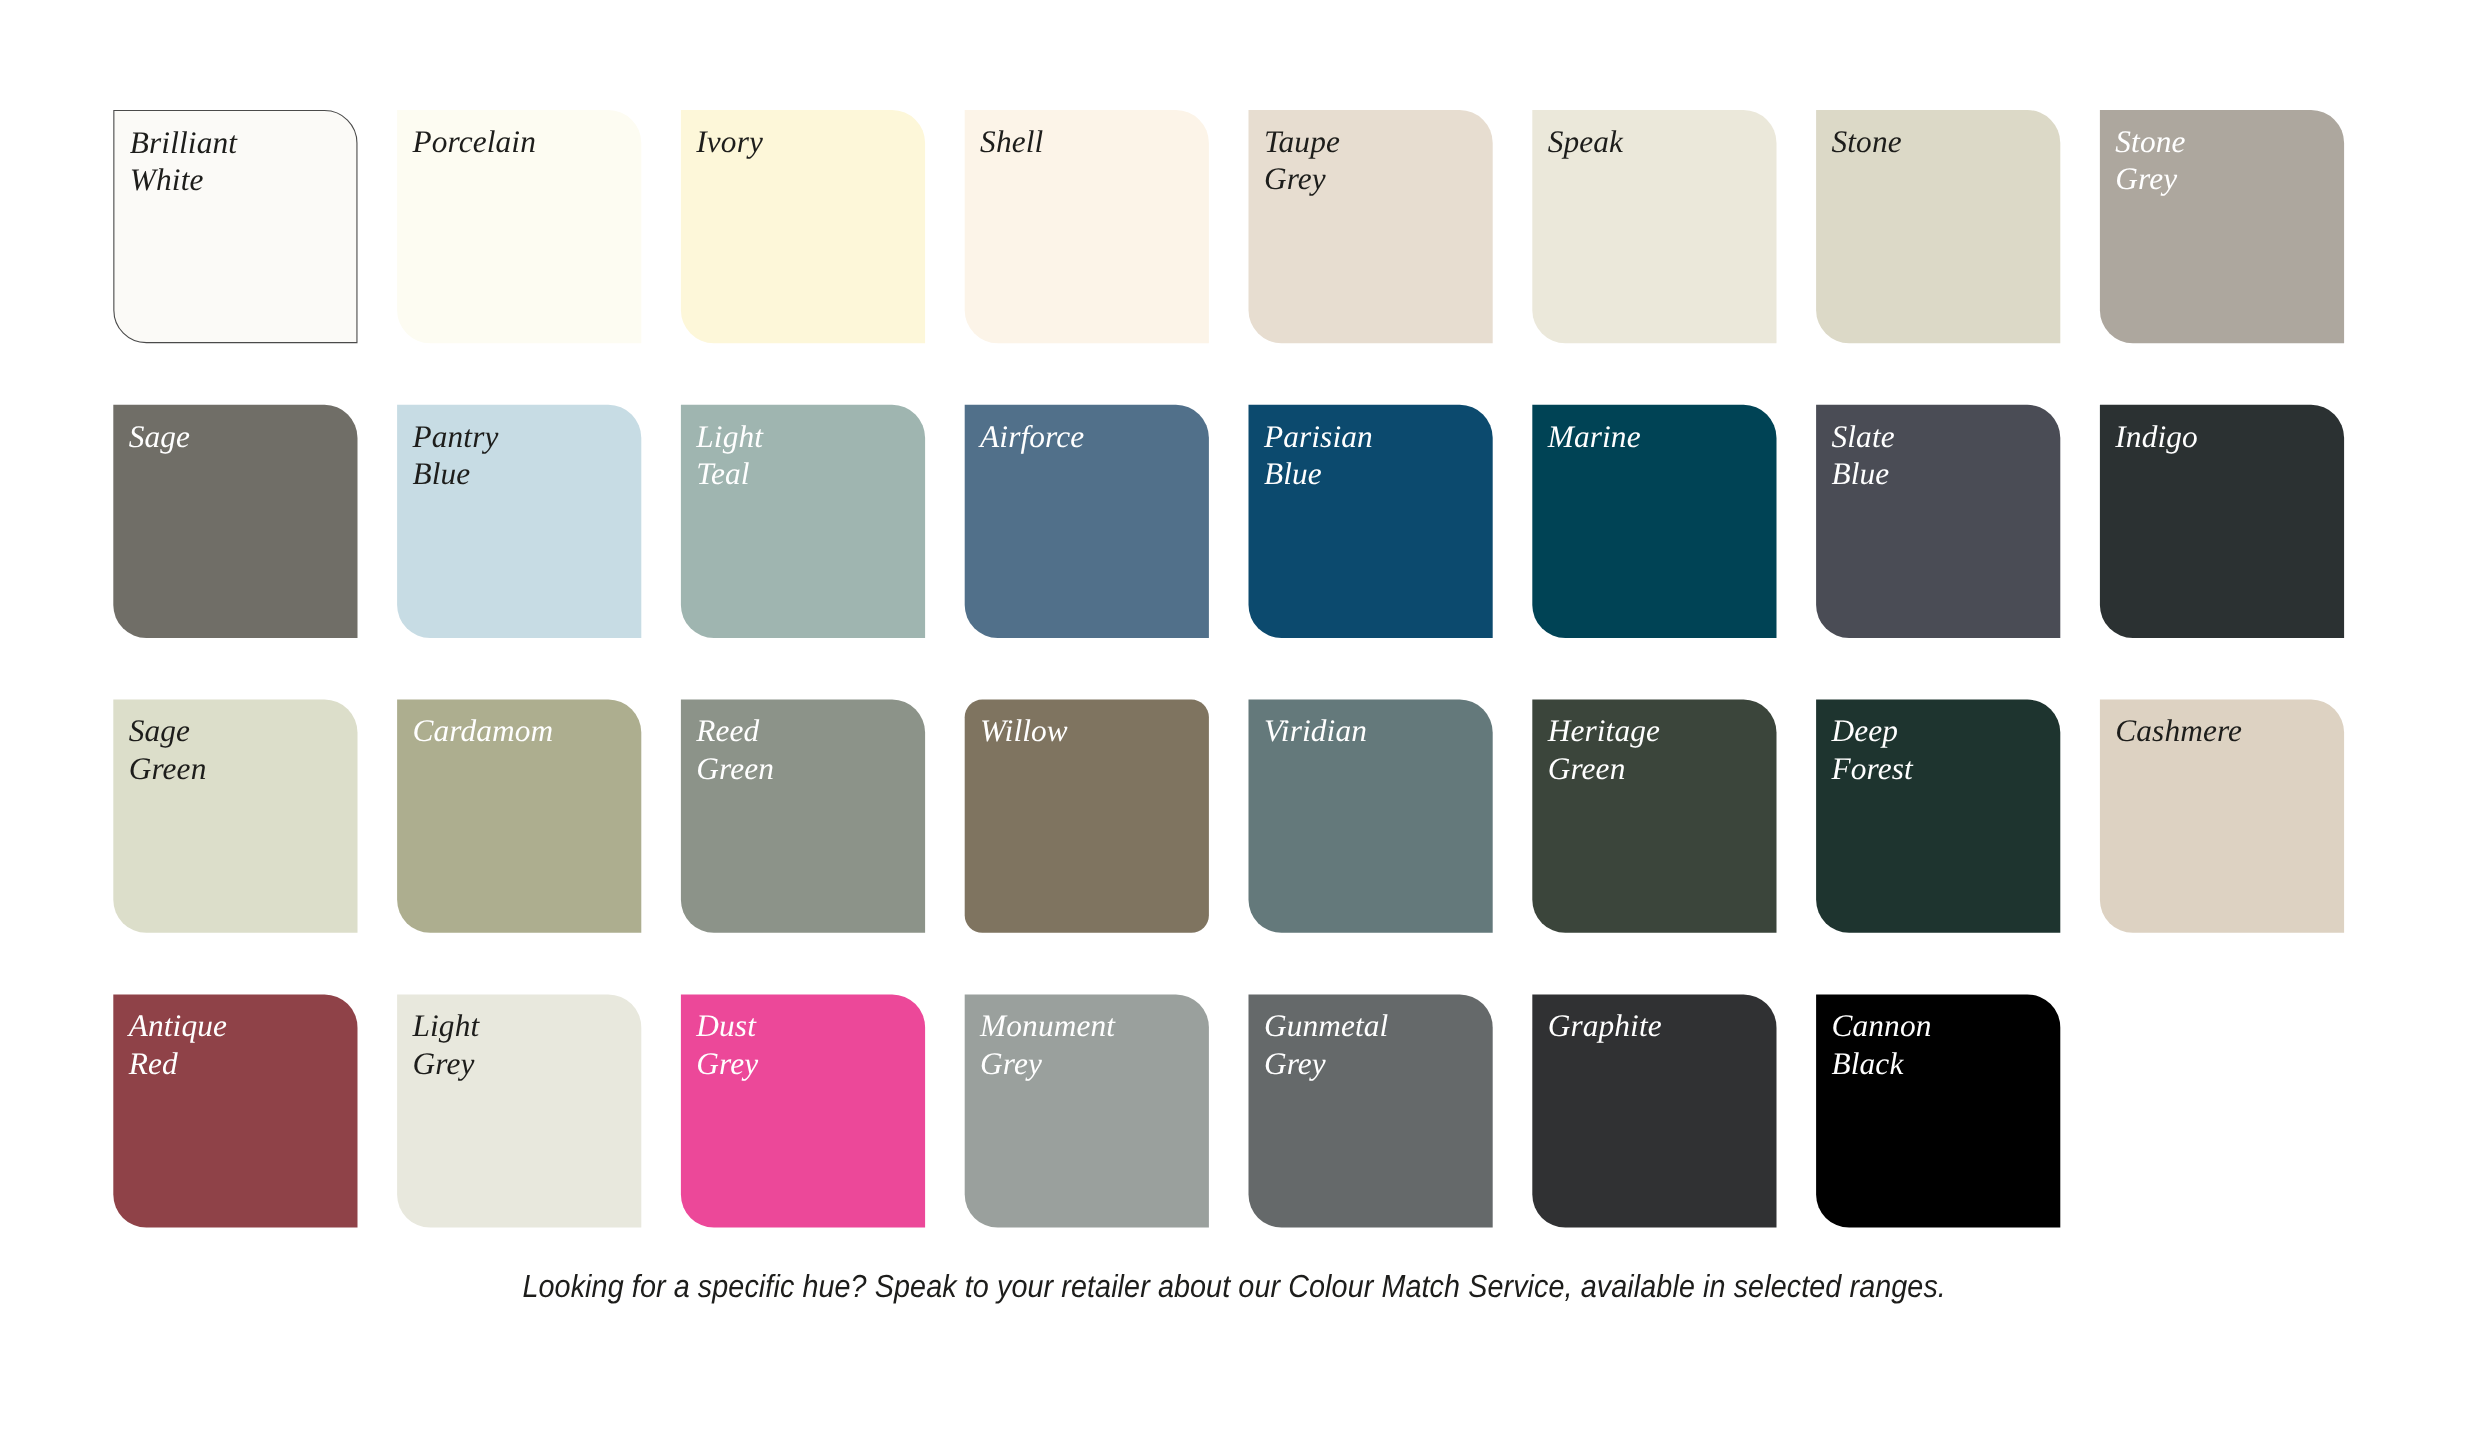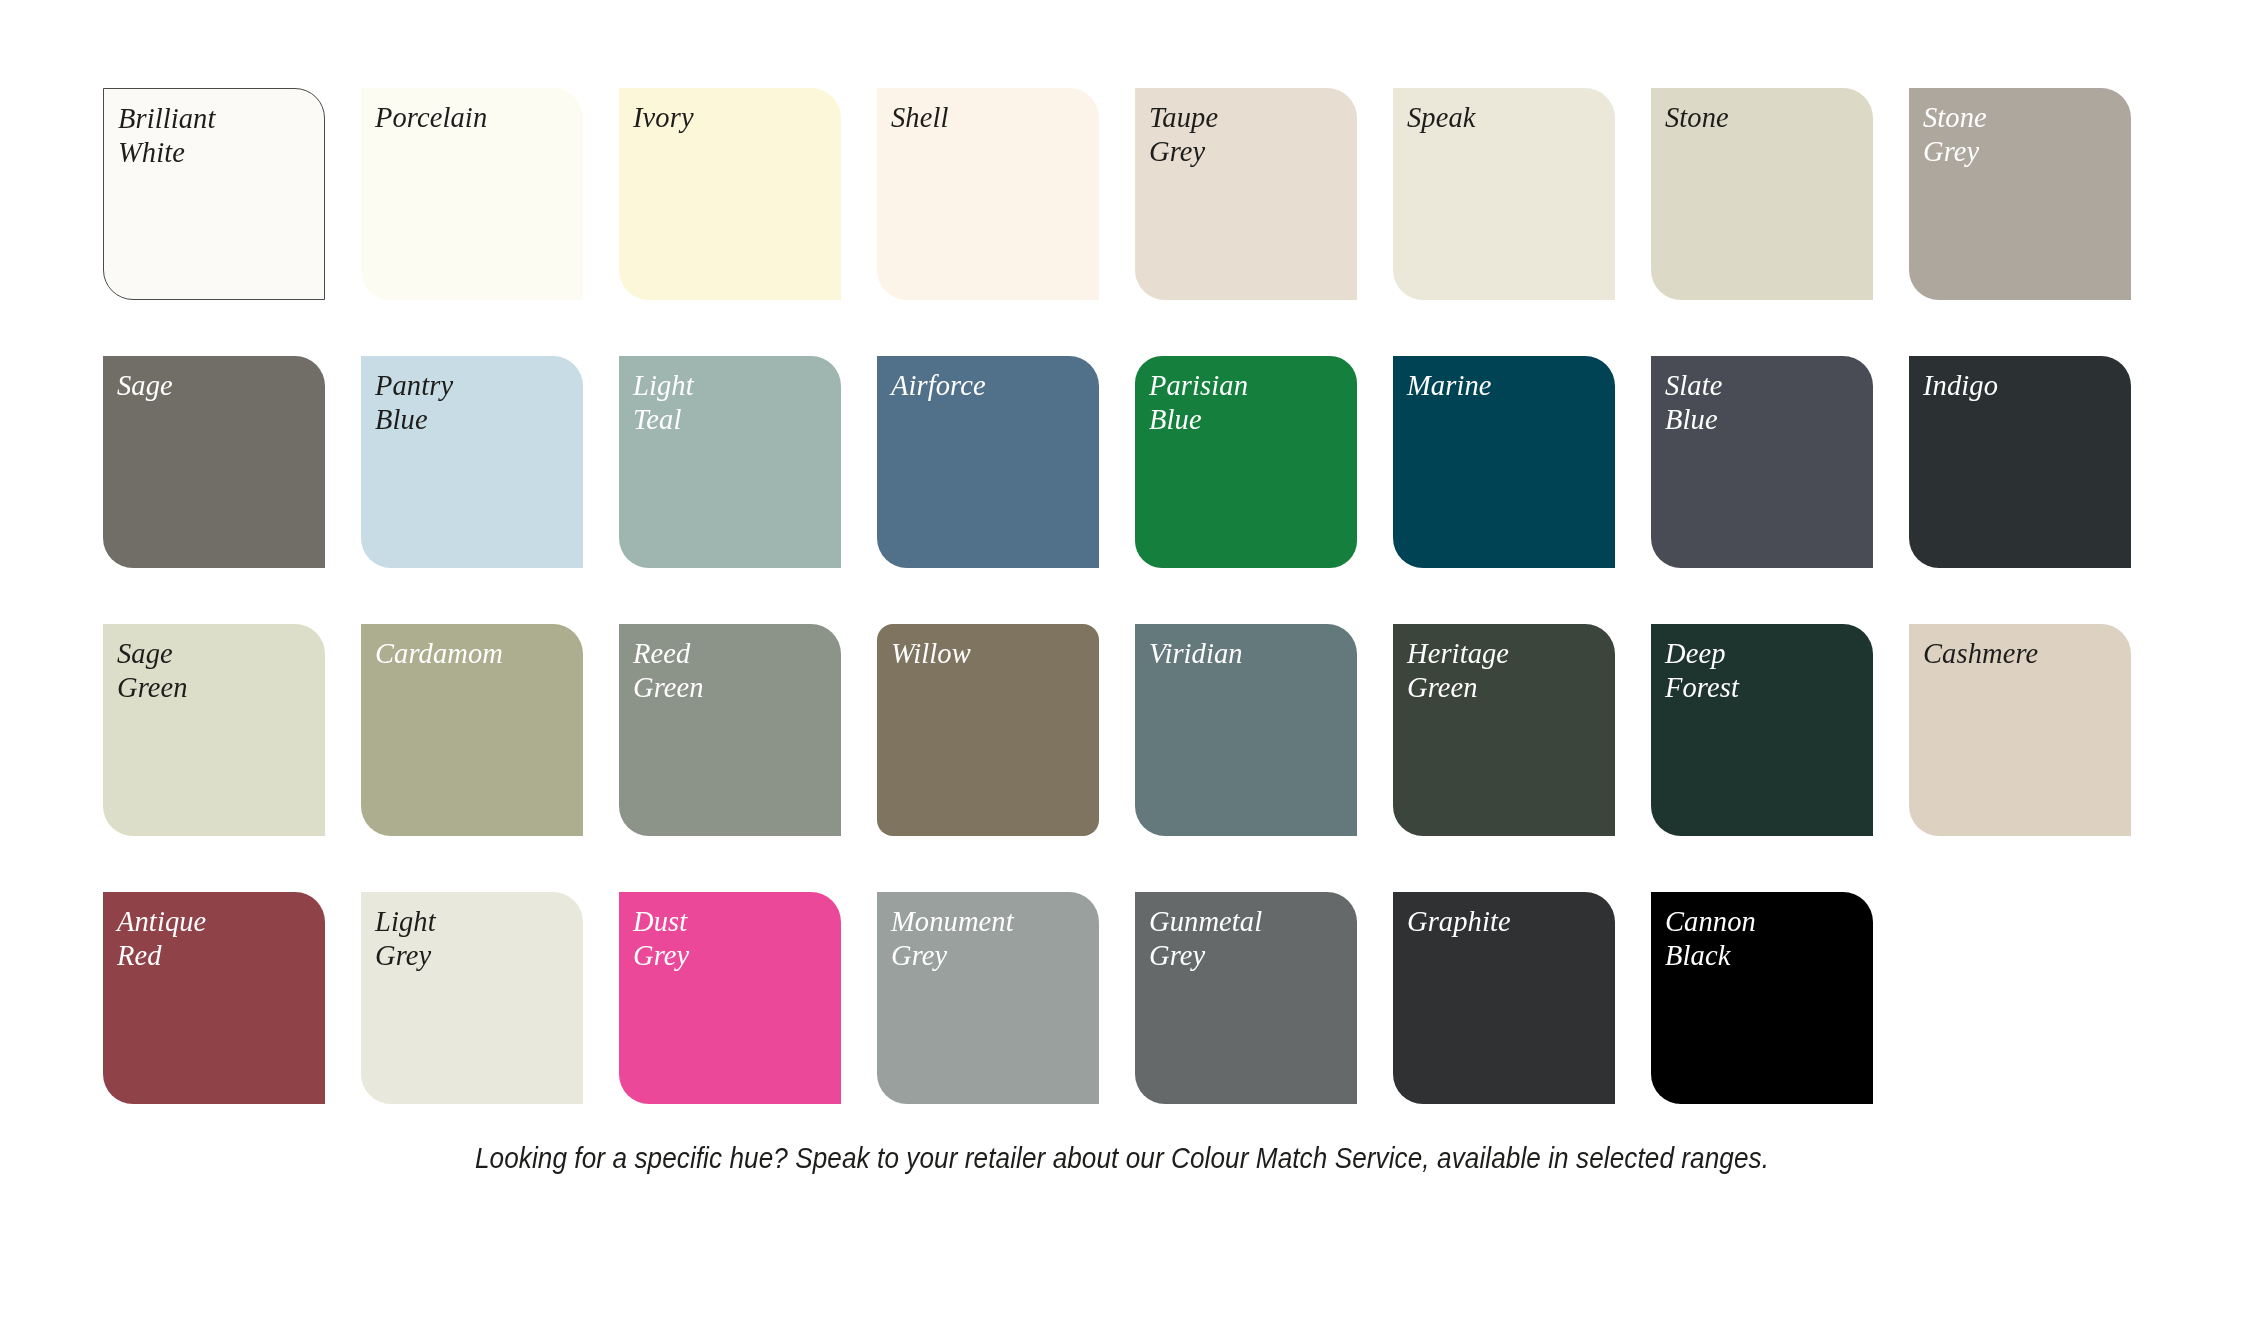--- a/index.html
+++ b/index.html
@@ -13,20 +13,21 @@
     font-family: "Liberation Serif", "DejaVu Serif", serif;
     overflow: hidden;
   }
 
   #palette-page {
     position: relative;
     width: 2244px;
     height: 996px;
     background: #ffffff;
     box-sizing: border-box;
+    margin-top: 12px;
   }
 
   #swatch-grid {
     position: absolute;
     left: 103px;
     top: 88px;
     width: 2030px;
     display: grid;
     grid-template-columns: repeat(8, 222px);
     grid-auto-rows: 212px;
@@ -118,21 +119,21 @@
         <div class="swatch-label dark">Pantry
 Blue</div>
       </div>
       <div class="swatch" style="background: rgb(159, 181, 176);">
         <div class="swatch-label light">Light
 Teal</div>
       </div>
       <div class="swatch" style="background: rgb(81, 112, 138);">
         <div class="swatch-label light">Airforce</div>
       </div>
-      <div class="swatch" style="background: #15803d; border-radius: 27px;">
+      <div class="swatch" style="background: #0c4a6e;">
         <div class="swatch-label light">Parisian
 Blue</div>
       </div>
       <div class="swatch" style="background: rgb(0, 67, 85);">
         <div class="swatch-label light">Marine</div>
       </div>
       <div class="swatch" style="background: rgb(74, 76, 85);">
         <div class="swatch-label light">Slate
 Blue</div>
       </div>

